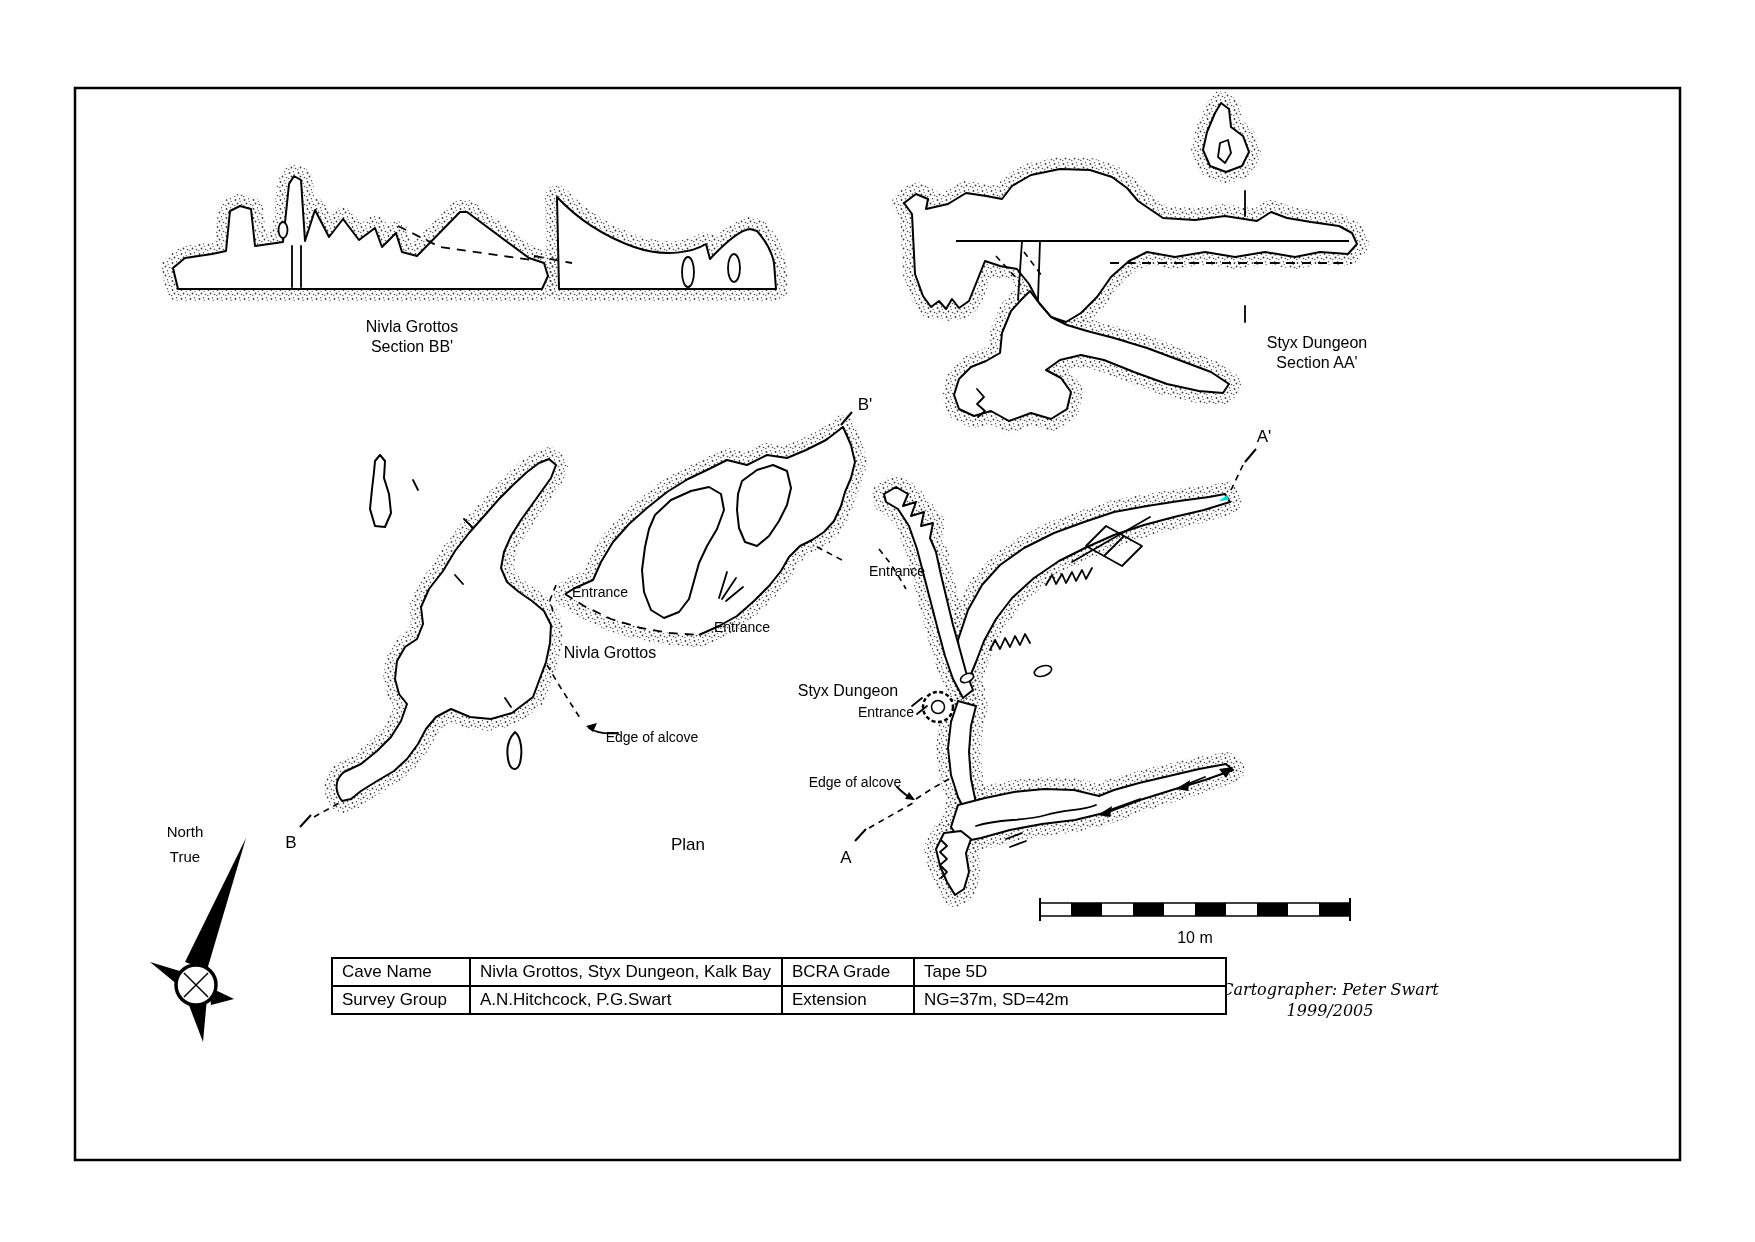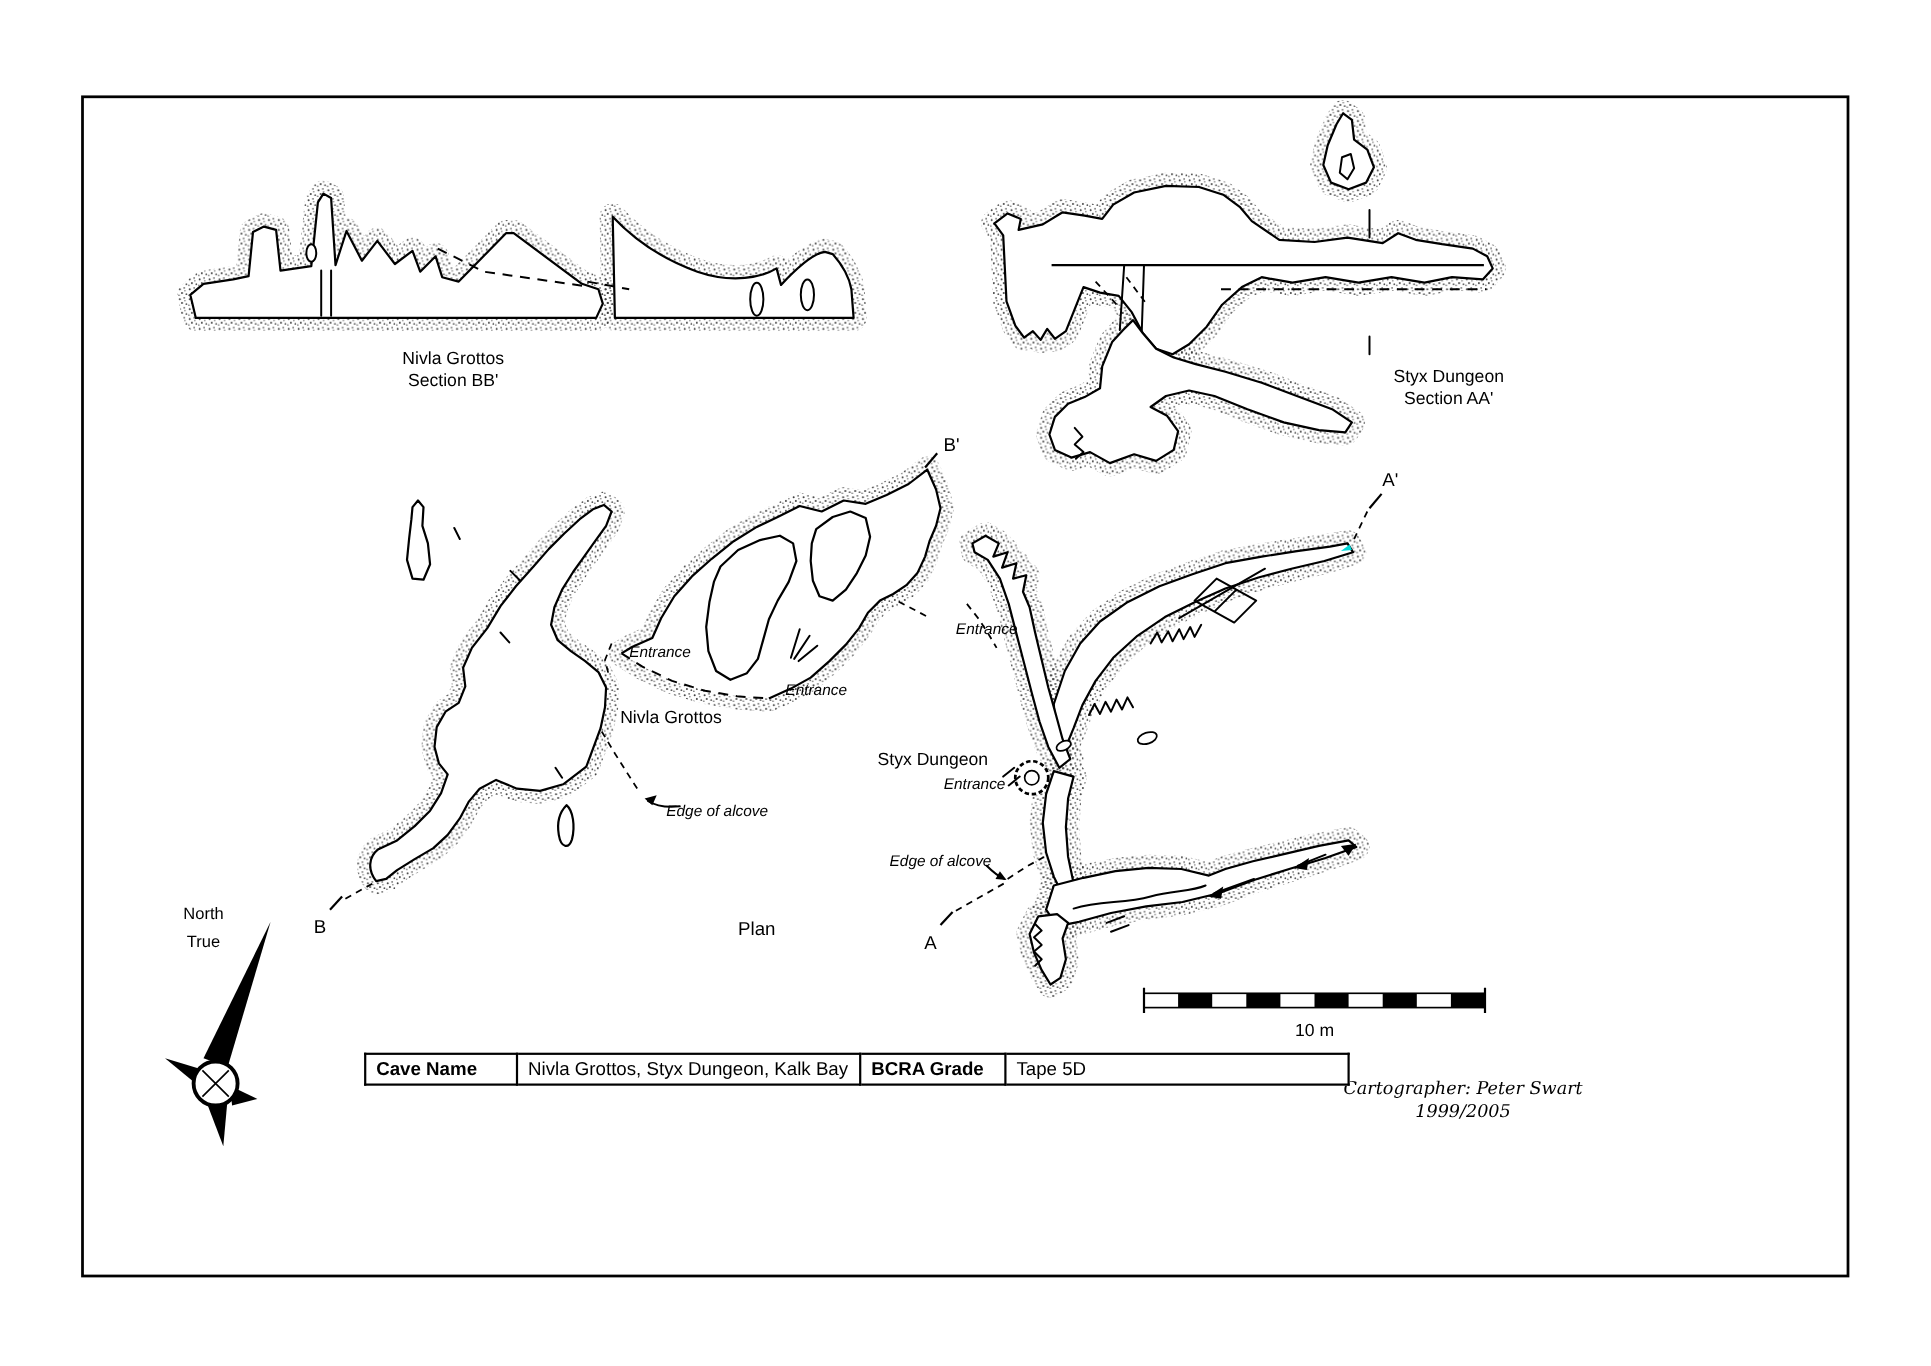--- a/index.html
+++ b/index.html
@@ -15,28 +15,28 @@
   .ln2{fill:none;stroke:#000;stroke-width:2;stroke-linejoin:round;}
   .dash{fill:none;stroke:#000;stroke-width:1.8;stroke-dasharray:9 7;stroke-linecap:butt;}
   .dash2{fill:none;stroke:#000;stroke-width:1.6;stroke-dasharray:6 5;}
   .blk{fill:#000;stroke:none;}
 
   
   .lbl{position:absolute;transform:translate(-50%,-50%);white-space:nowrap;color:#000;}
   .s17{font-size:17px;}
   .s16{font-size:16px;}
   .s15{font-size:15px;}
-  .it{font-style:italic;font-size:14px;}
+  .it{font-size:14px;}
   .credit{font-family:"DejaVu Serif",serif;font-style:italic;font-size:16px;}
 
   
   #survey-table{position:absolute;left:331px;top:957px;border-collapse:collapse;background:#fff;
                 font-size:17px;table-layout:fixed;}
   #survey-table td{border:2px solid #000;padding:1px 9px;height:24px;white-space:nowrap;overflow:hidden;}
-  #survey-table .th{font-weight:bold;}
+  #survey-table .th{font-weight:normal;}
   .c1{width:118px;} .c2{width:292px;} .c3{width:112px;margin-top:15px;} .c4{width:292px;}
 </style>
 </head>
 <body>
 
 <div id="page">
 
 <svg width="1755" height="1242" viewBox="0 0 1755 1242">
   <defs>
     <pattern id="stip" width="9" height="9" patternUnits="userSpaceOnUse">
@@ -224,16 +224,22 @@
 <div class="lbl credit" style="left:1330px;top:1010px">1999/2005</div>
 
 <table id="survey-table">
   <tbody>
         <tr>
     <td class="th c1">Cave Name</td>
     <td class="c2">Nivla Grottos, Styx Dungeon, Kalk Bay</td>
     <td class="th c3">BCRA Grade</td>
     <td class="c4">Tape 5D</td>
   </tr>
+  <tr>
+    <td class="th c1">Survey Group</td>
+    <td class="c2">A.N.Hitchcock, P.G.Swart</td>
+    <td class="th c3">Extension</td>
+    <td class="c4">NG=37m, SD=42m</td>
+  </tr>
 </tbody>
     </table>
 
 </div>
 
 </body></html>

